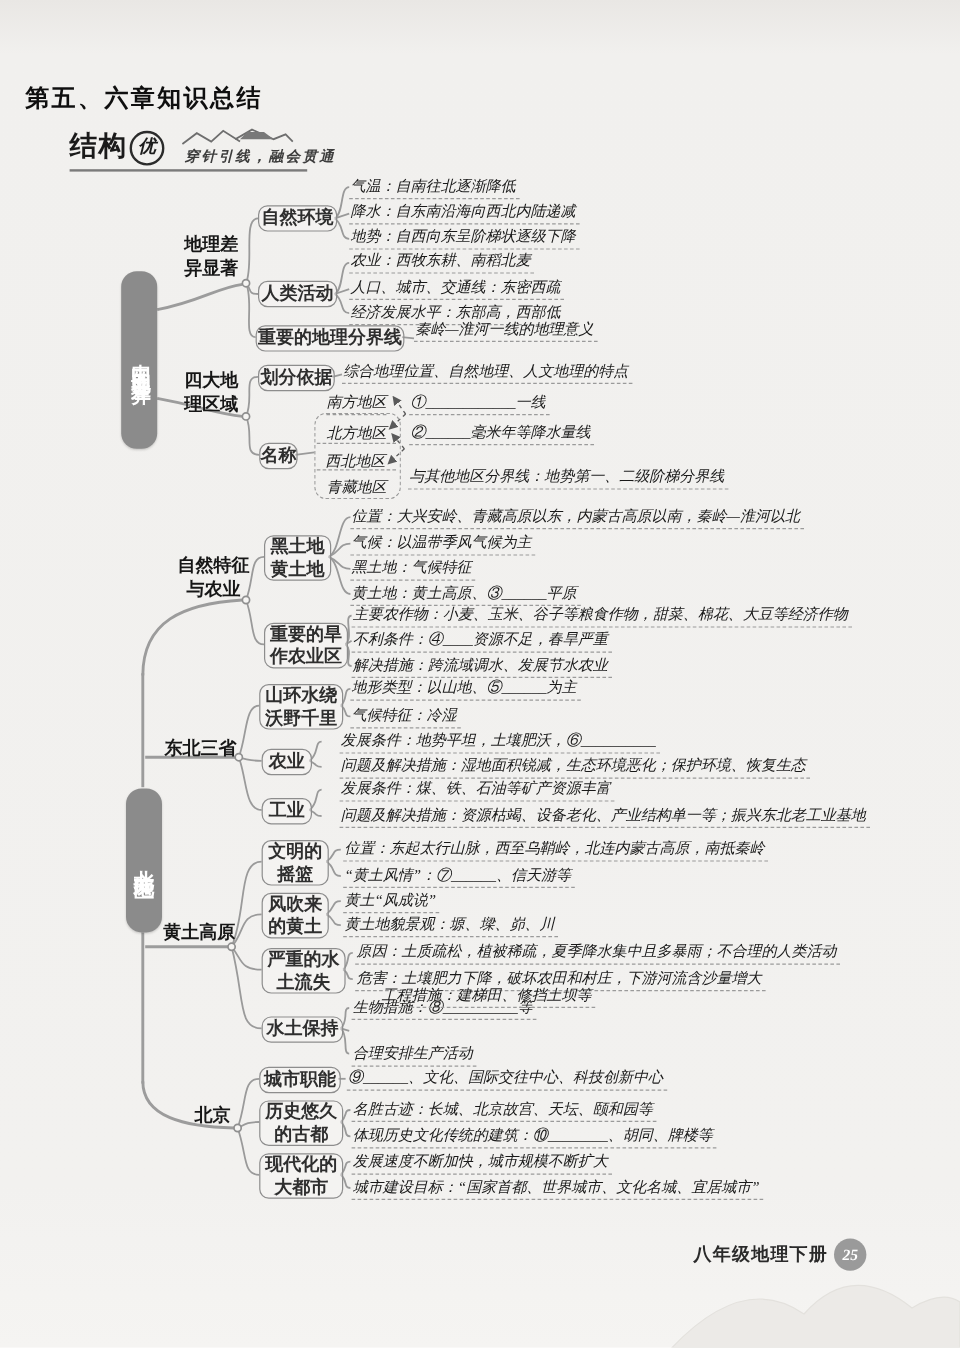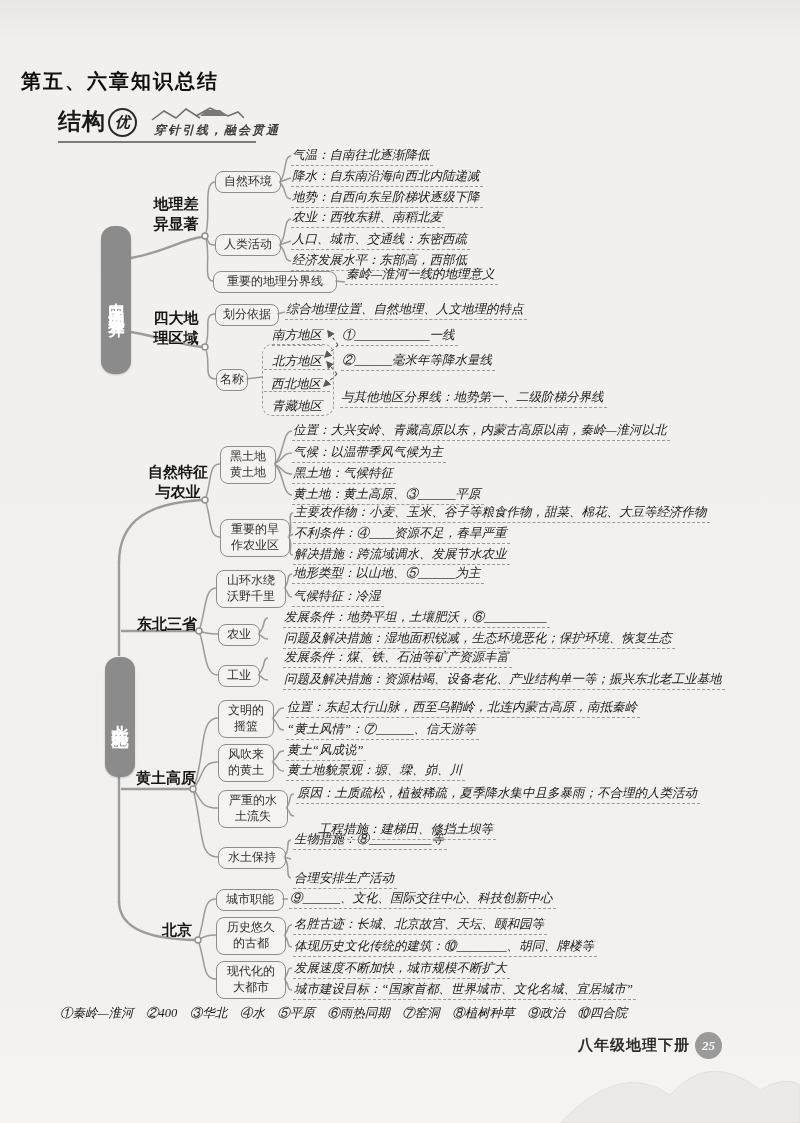--- a/index.html
+++ b/index.html
@@ -23,21 +23,21 @@
   .rootbox{
     position:absolute;background:#8b8b8b;color:#fff;border-radius:13px;
     writing-mode:vertical-rl;text-orientation:upright;
     font-weight:bold;letter-spacing:3px;text-align:center;
     display:flex;align-items:center;justify-content:center;
     box-shadow:0 1px 2px rgba(0,0,0,.18);
   }
   .branch{position:absolute;font-weight:bold;color:#161616;font-size:15px;
     line-height:1.3;white-space:pre-line;text-align:center;}
   .node{position:absolute;border:1.6px solid #8d8d8d;border-radius:8px;
-    font-weight:normal;font-size:12px;color:#2e2e2e;line-height:1.3;white-space:pre-line;
+    font-weight:bold;font-size:15px;color:#2e2e2e;line-height:1.3;white-space:pre-line;
     display:flex;align-items:center;justify-content:center;text-align:center;
     background:rgba(248,247,245,.35);}
   .leaf{position:absolute;font-family:"Liberation Serif",serif;font-style:italic;
     font-size:12.5px;color:#191919;white-space:nowrap;
     border-bottom:1.3px dashed #9a9a9a;padding:0 3px 1px 1px;}
   .region{position:absolute;font-family:"Liberation Serif",serif;font-style:italic;
     font-size:12.5px;color:#191919;white-space:nowrap;}
   .region-box{position:absolute;border:1.3px dashed #9a9a9a;border-radius:10px;}
   .region-sep{position:absolute;border-top:1.3px dashed #9a9a9a;height:0;}
   .answers{position:absolute;left:60px;top:1005px;width:680px;
@@ -232,34 +232,34 @@
 摇篮</div>
   <div class="leaf" style="left:286px;top:699px;">位置：东起太行山脉，西至乌鞘岭，北连内蒙古高原，南抵秦岭</div>
   <div class="leaf" style="left:286px;top:721px;">“黄土风情”：⑦______、信天游等</div>
   <div class="node" style="left:218px;top:744px;width:54px;height:36px;">风吹来
 的黄土</div>
   <div class="leaf" style="left:286px;top:742px;">黄土“风成说”</div>
   <div class="leaf" style="left:286px;top:762px;">黄土地貌景观：塬、墚、峁、川</div>
   <div class="node" style="left:218px;top:790px;width:68px;height:36px;">严重的水
 土流失</div>
   <div class="leaf" style="left:296px;top:785px;">原因：土质疏松，植被稀疏，夏季降水集中且多暴雨；不合理的人类活动</div>
+  <div class="leaf" style="left:296px;top:807px;">危害：土壤肥力下降，破坏农田和村庄，下游河流含沙量增大</div>
   <div class="node" style="left:218px;top:847px;width:66px;height:20px;">水土保持</div>
   <div class="leaf" style="left:293px;top:831px;">生物措施：⑧__________等</div>
   <div class="leaf" style="left:293px;top:821px;margin-left:24px;">工程措施：建梯田、修挡土坝等</div>
   <div class="leaf" style="left:293px;top:870px;">合理安排生产活动</div>
 
   <div class="branch" style="left:157px;top:920px;width:40px;">北京</div>
   <div class="node" style="left:216px;top:889px;width:66px;height:20px;">城市职能</div>
   <div class="leaf" style="left:289px;top:890px;">⑨______、文化、国际交往中心、科技创新中心</div>
   <div class="node" style="left:216px;top:917px;width:68px;height:36px;">历史悠久
 的古都</div>
   <div class="leaf" style="left:293px;top:916px;">名胜古迹：长城、北京故宫、天坛、颐和园等</div>
   <div class="leaf" style="left:293px;top:938px;">体现历史文化传统的建筑：⑩________、胡同、牌楼等</div>
   <div class="node" style="left:216px;top:961px;width:68px;height:36px;">现代化的
 大都市</div>
   <div class="leaf" style="left:293px;top:981px;">城市建设目标：“国家首都、世界城市、文化名城、宜居城市”</div>
   <div class="leaf" style="left:293px;top:960px;">发展速度不断加快，城市规模不断扩大</div>
 
-  <div class="answers">①秦岭—淮河　②400　③华北　④水　⑤平原　⑥雨热同期　⑦窑洞　⑧植树种草　⑨政治　⑩四合院</div>
   <div class="footer-book">八年级地理下册</div>
   <div class="page-badge">25</div>
 
 </div>
 
 </body></html>

